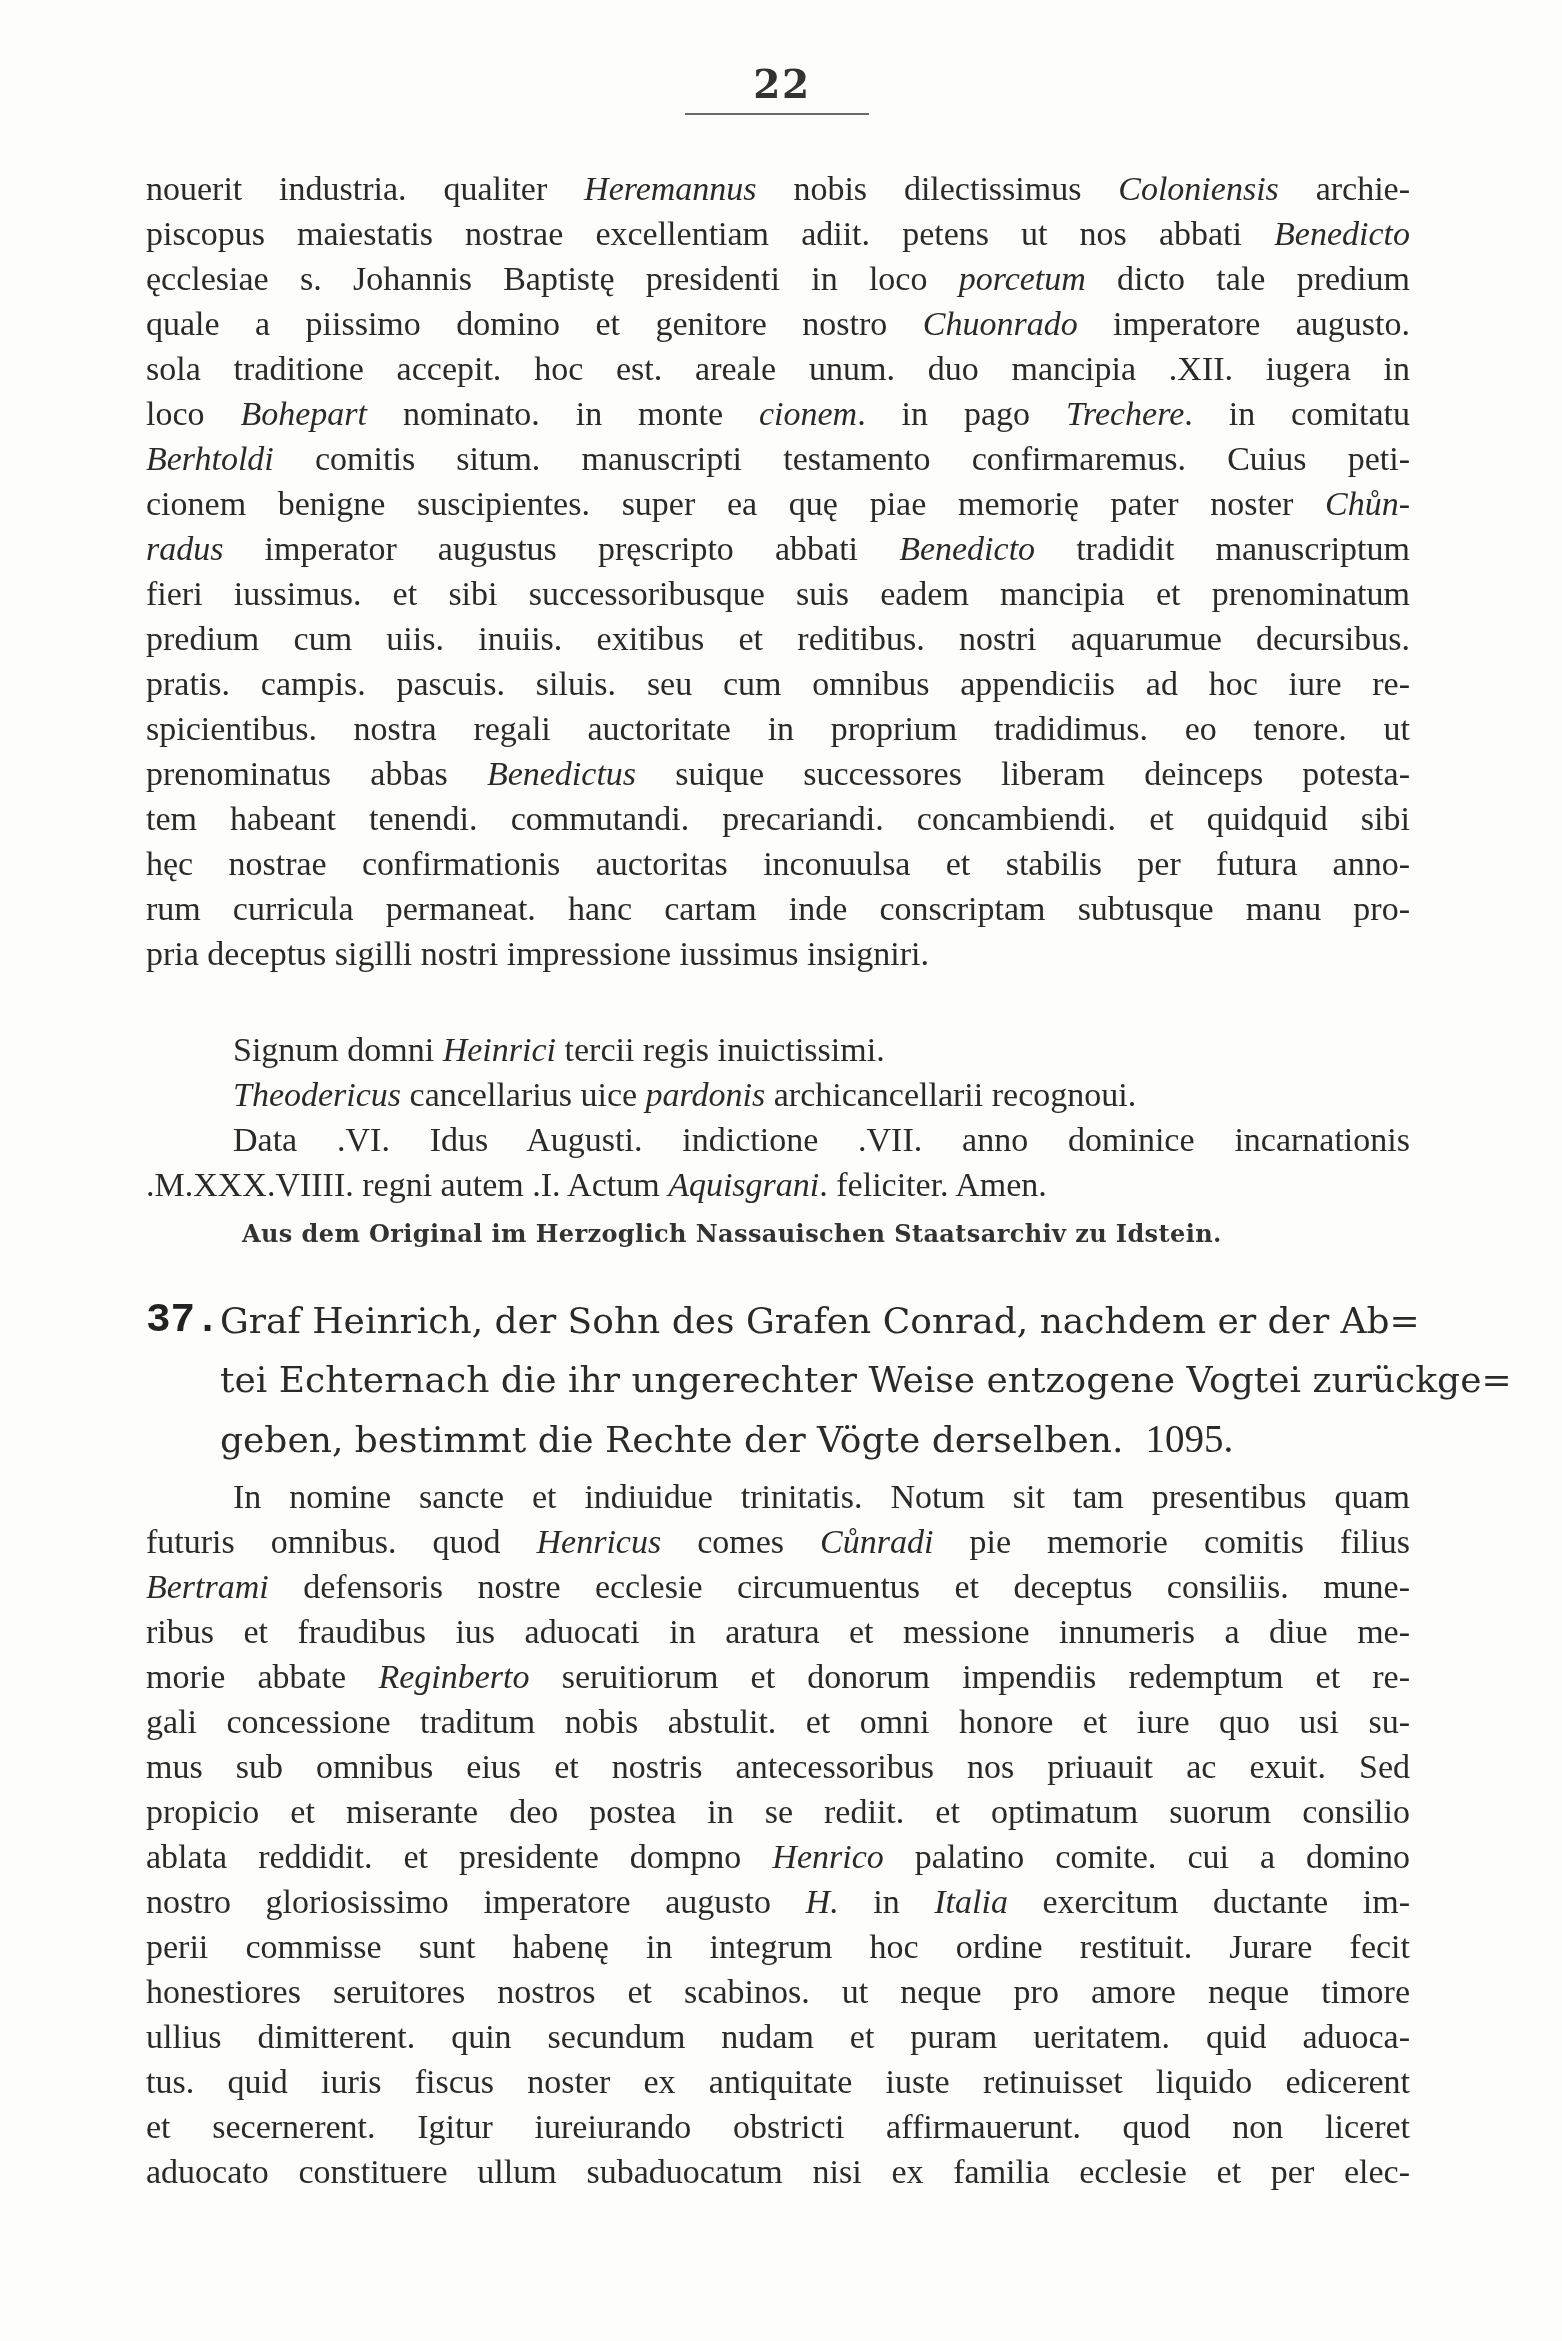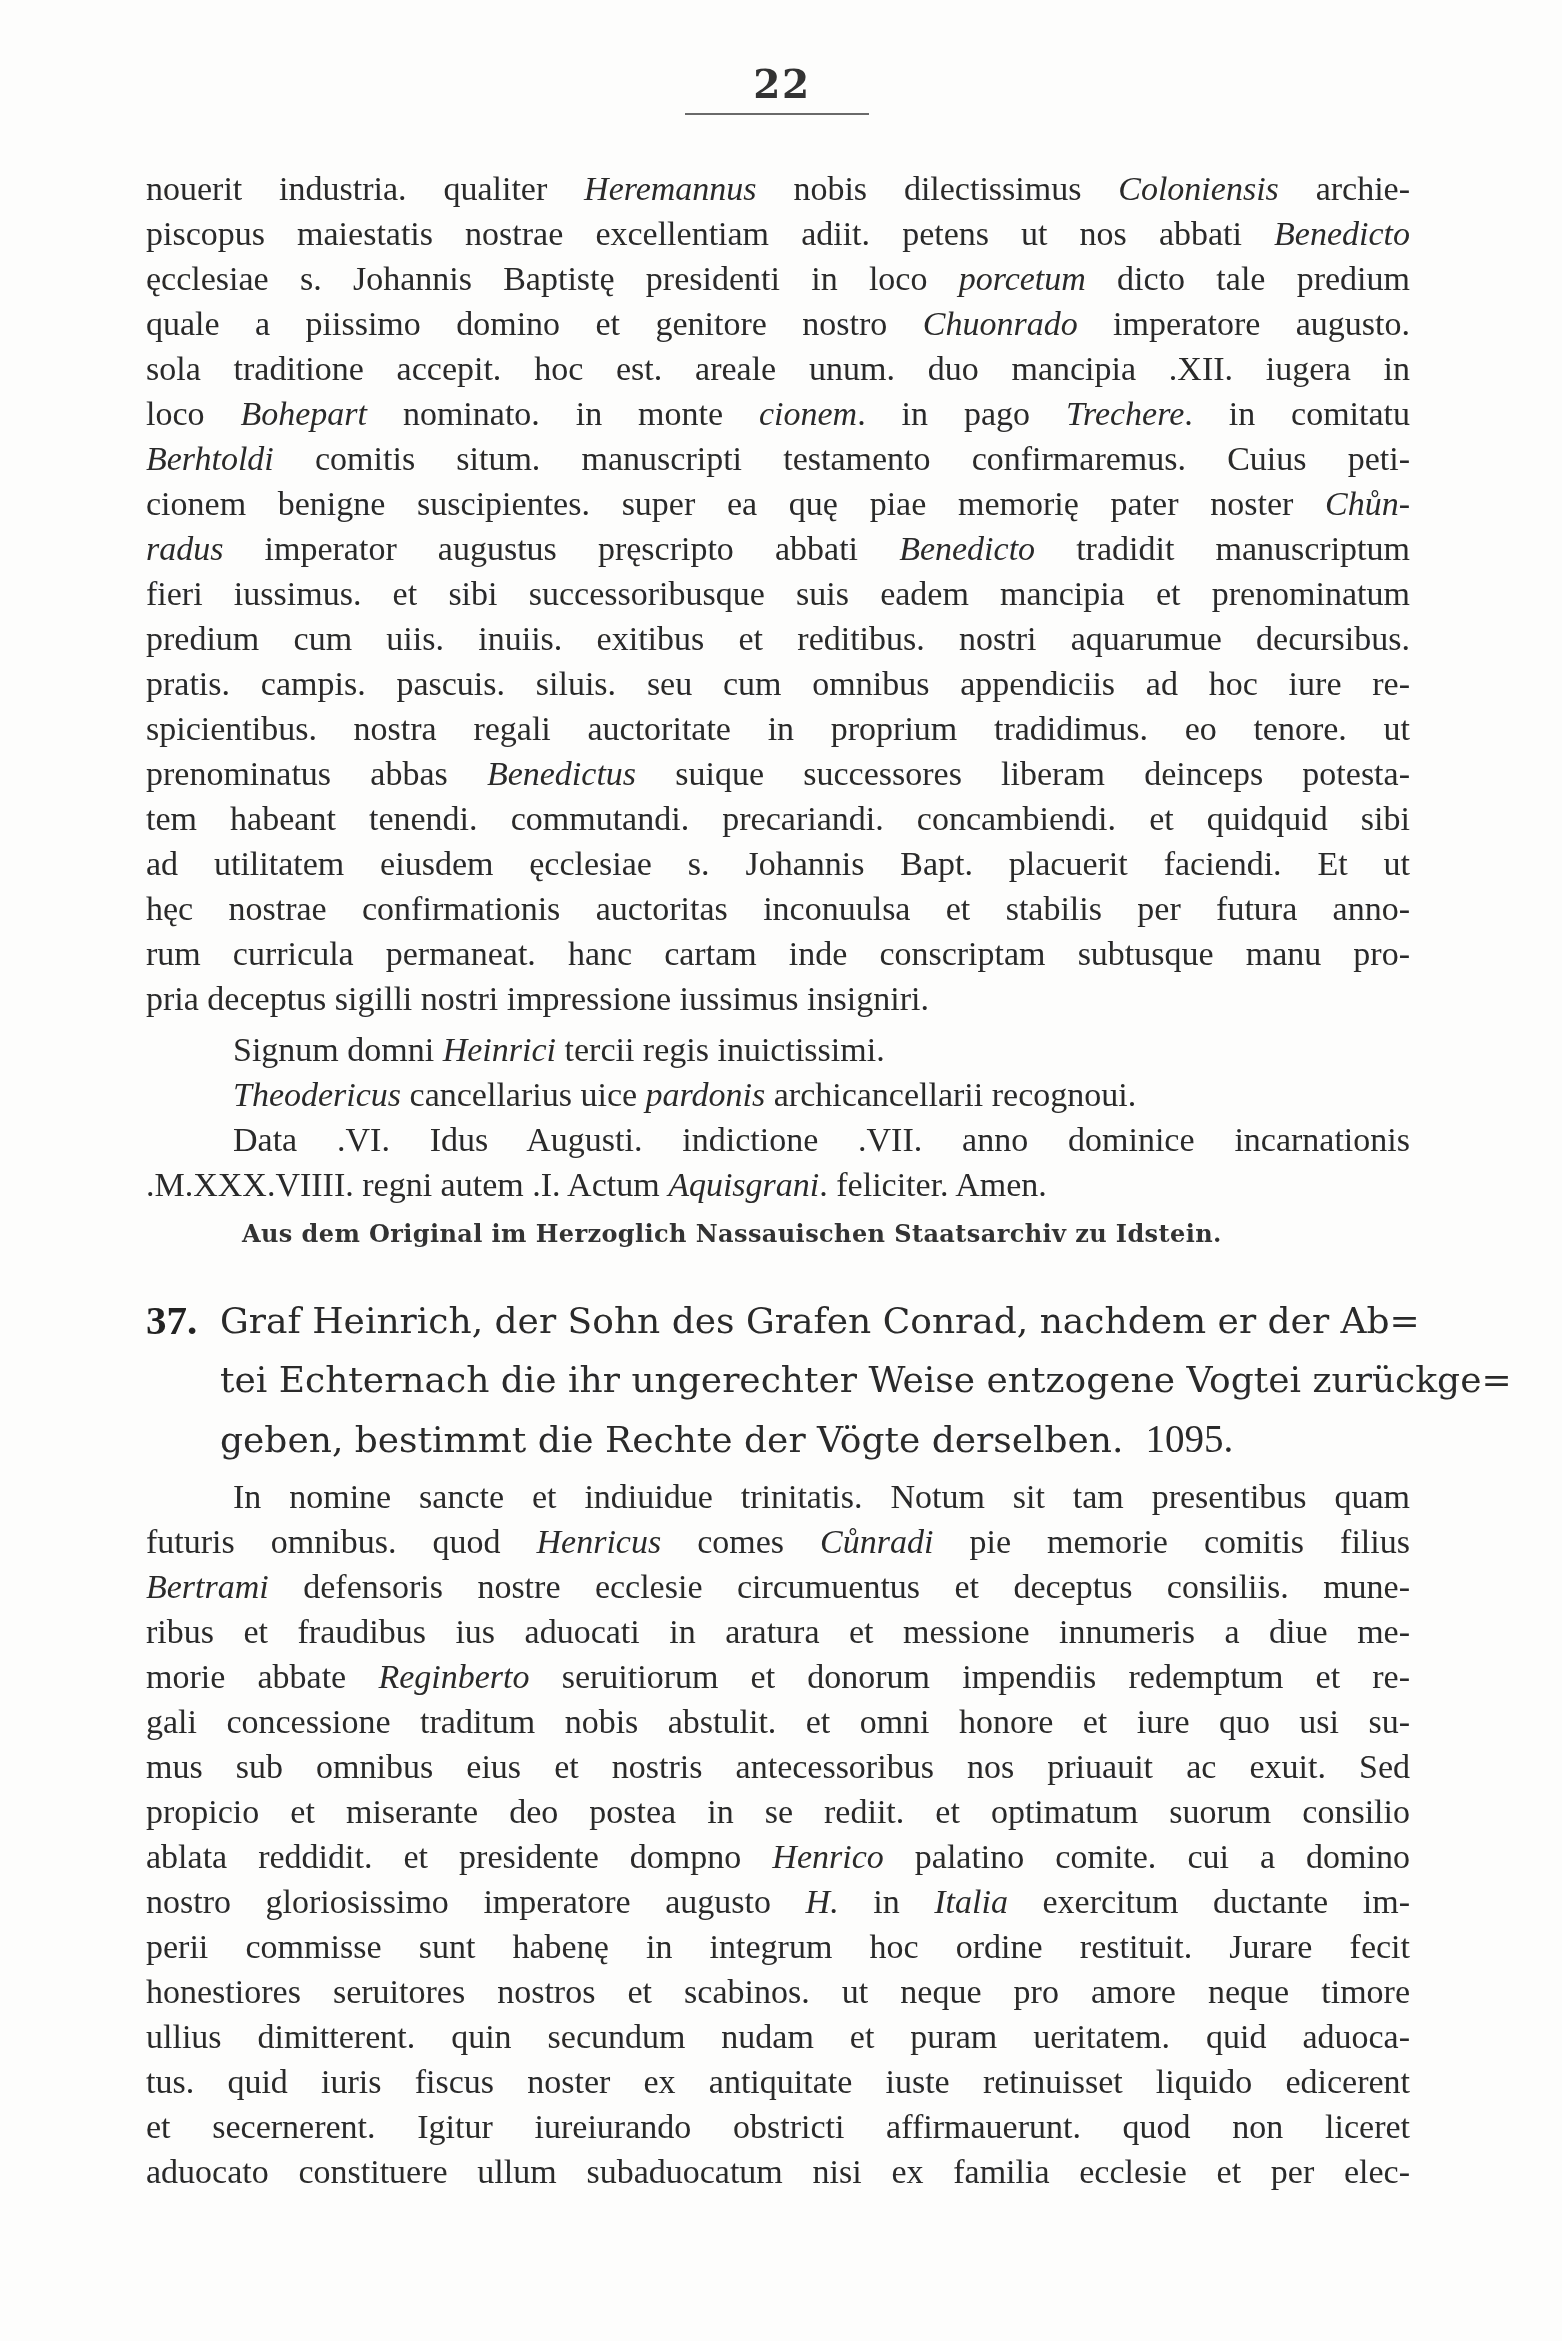--- a/index.html
+++ b/index.html
@@ -12,21 +12,21 @@
   .line { height: 45px; line-height: 45px; font-family: "Liberation Serif", "DejaVu Serif", serif;
     font-size: 34px; white-space: nowrap; text-align: justify; text-align-last: justify; overflow: visible; }
   .line.last { text-align-last: left; }
   .line.indent { padding-left: 87px; }
   i { font-style: italic; }
   .upper { top: 166px; }
   .signa { top: 1027px; }
   .note { position: absolute; left: 242px; top: 1219px; font-family: "DejaVu Serif", serif;
     font-size: 24px; color: #333; font-weight: bold; letter-spacing: 0.4px; }
   .heading { position: absolute; left: 146px; top: 1291px; width: 1264px; }
-  .heading .num { position: absolute; left: 0; top: 0; font-family: Liberation Serif, serif;
+  .heading .num { position: absolute; left: 0; top: 0; font-family: Liberation Mono, monospace;
     font-weight: bold; font-size: 41px; line-height: 59px; color: #222; }
   .heading .hl { margin-left: 74px; height: 59px; line-height: 59px; font-family: "DejaVu Serif", serif;
     font-size: 36px; white-space: nowrap; text-align: justify; text-align-last: justify; color: #2a2a2a; }
   .heading .hl.last { text-align-last: left; }
   .heading .year { font-family: "Liberation Serif", serif; font-size: 39px; margin-left: 22px; }
   .lower { top: 1474px; }
 </style>
 </head>
 <body>
 
@@ -43,21 +43,20 @@
       <div class="line">loco <i>Bohepart</i> nominato. in monte <i>cionem</i>. in pago <i>Trechere</i>. in comitatu</div>
       <div class="line"><i>Berhtoldi</i> comitis situm. manuscripti testamento confirmaremus. Cuius peti-</div>
       <div class="line">cionem benigne suscipientes. super ea quę piae memorię pater noster <i>Chůn-</i></div>
       <div class="line"><i>radus</i> imperator augustus pręscripto abbati <i>Benedicto</i> tradidit manuscriptum</div>
       <div class="line">fieri iussimus. et sibi successoribusque suis eadem mancipia et prenominatum</div>
       <div class="line">predium cum uiis. inuiis. exitibus et reditibus. nostri aquarumue decursibus.</div>
       <div class="line">pratis. campis. pascuis. siluis. seu cum omnibus appendiciis ad hoc iure re-</div>
       <div class="line">spicientibus. nostra regali auctoritate in proprium tradidimus. eo tenore. ut</div>
       <div class="line">prenominatus abbas <i>Benedictus</i> suique successores liberam deinceps potesta-</div>
       <div class="line">tem habeant tenendi. commutandi. precariandi. concambiendi. et quidquid sibi</div>
-      <div class="line">ad utilitatem eiusdem ęcclesiae s. Johannis Bapt. placuerit faciendi. Et ut</div>
       <div class="line">hęc nostrae confirmationis auctoritas inconuulsa et stabilis per futura anno-</div>
       <div class="line">rum curricula permaneat. hanc cartam inde conscriptam subtusque manu pro-</div>
       <div class="line last">pria deceptus sigilli nostri impressione iussimus insigniri.</div>
     </div>
 
   <div class="block signa" id="signa">
       <div class="line indent last">Signum domni <i>Heinrici</i> tercii regis inuictissimi.</div>
       <div class="line indent last"><i>Theodericus</i> cancellarius uice <i>pardonis</i> archicancellarii recognoui.</div>
       <div class="line indent">Data .VI. Idus Augusti. indictione .VII. anno dominice incarnationis</div>
       <div class="line last">.M.XXX.VIIII. regni autem .I. Actum <i>Aquisgrani</i>. feliciter. Amen.</div>

